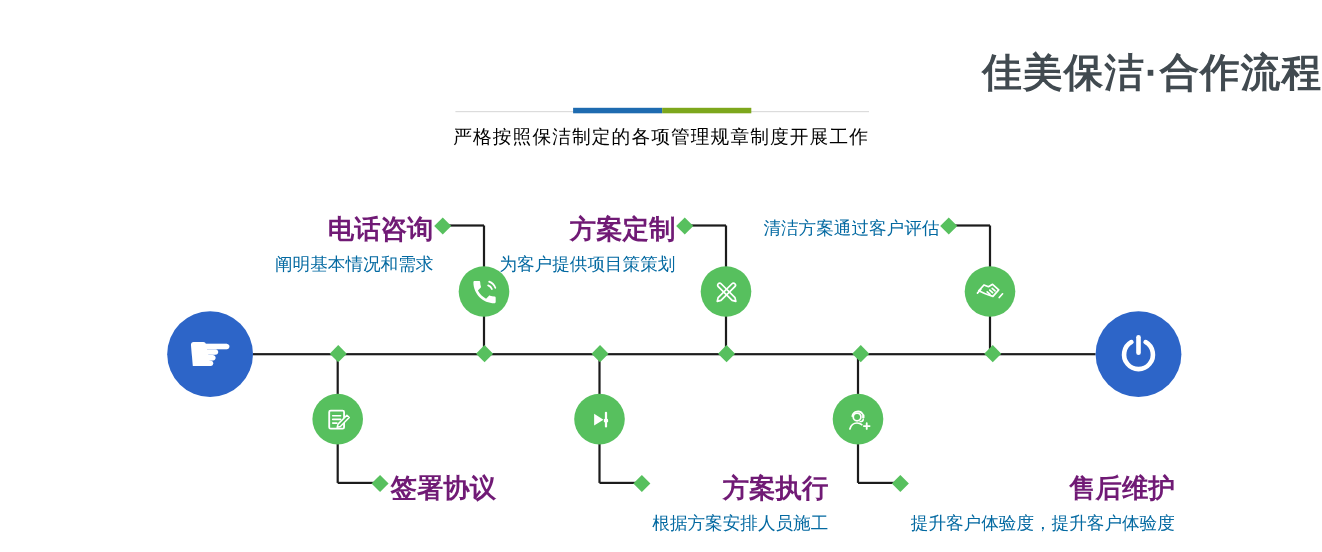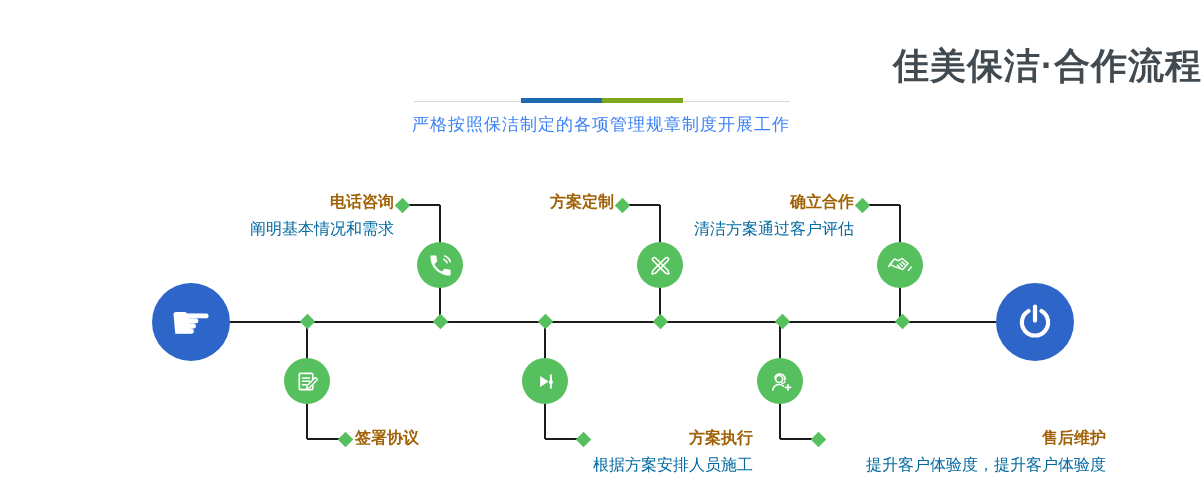--- a/index.html
+++ b/index.html
@@ -11,42 +11,42 @@
   .page-title{
     position:absolute;top:42px;left:0;width:100%;text-align:right;
     font-size:36px;font-weight:bold;color:#414a50;letter-spacing:1px;
   }
   .divider-hairline{position:absolute;top:101px;left:414px;width:376px;height:1px;background:#d9d9d9;}
   .divider-accent{position:absolute;top:98px;left:521px;width:162px;height:5px;display:flex;}
   .divider-accent .seg-blue{flex:1;background:#1e6bb0;}
   .divider-accent .seg-green{flex:1;background:#7da71c;}
   .page-subtitle{
     position:absolute;top:113px;left:0;width:100%;text-align:center;
-    font-size:17px;color:#3b82f6;letter-spacing:1px;
+    font-size:17px;color:#000000;letter-spacing:1px;
   }
   
   .main-line{position:absolute;top:321px;left:230px;width:766px;height:2px;background:#1c1c1c;z-index:1;}
   .vline{position:absolute;width:2px;background:#1c1c1c;z-index:1;}
   .hline{position:absolute;height:2px;background:#1c1c1c;z-index:1;}
   .diamond{position:absolute;width:11px;height:11px;background:#57c05e;transform:rotate(45deg);z-index:3;}
   
   .end-node{
     position:absolute;width:78px;height:78px;border-radius:50%;background:#2d65c8;
     display:flex;align-items:center;justify-content:center;z-index:2;
   }
   .hand-glyph{color:#ffffff;font-size:48px;line-height:1;font-family:"DejaVu Sans",sans-serif;}
   .step-circle{
     position:absolute;width:46px;height:46px;border-radius:50%;background:#57c05e;
     display:flex;align-items:center;justify-content:center;z-index:2;
   }
   
   .label{position:absolute;z-index:2;white-space:nowrap;}
   .label.top-label{text-align:right;}
   .label.bottom-label{text-align:right;}
-  .step-title{font-size:16px;font-weight:bold;color:#a16207;}
+  .step-title{font-size:24px;font-weight:bold;color:#701a75;}
   .step-desc{font-size:16px;color:#0369a1;margin-top:6px;}
 </style>
 </head>
 <body>
 
 <div class="canvas">
 
   <div class="page-title">佳美保洁·合作流程</div>
   <div class="divider-hairline"></div>
   <div class="divider-accent">
@@ -99,38 +99,38 @@
     <div class="step-circle" style="left:637px;top:242px;">
       <svg width="27" height="27" viewBox="0 0 24 24">
         <g stroke="#fff" stroke-width="1.4" fill="none" stroke-linejoin="round" stroke-linecap="round">
           <path d="M4.5 19.5l.7-3L16.4 5.3a1.6 1.6 0 0 1 2.3 2.3L7.5 18.8z"></path>
           <path d="M19.5 19.5l-.7-3L7.6 5.3a1.6 1.6 0 0 0-2.3 2.3l11.2 11.2z"></path>
         </g>
       </svg>
     </div>
     <div class="label top-label" style="right:588px;top:192px;">
       <div class="step-title">方案定制</div>
+      <div class="step-desc">为客户提供项目策策划</div>
     </div>
   </div>
 
   <div>
     <div class="vline" style="left:899px;top:205px;height:117px;"></div>
     <div class="hline" style="left:866px;top:204px;width:34px;"></div>
     <div class="diamond" style="left:857px;top:200px;"></div>
     <div class="step-circle" style="left:877px;top:242px;">
       <svg width="28" height="28" viewBox="0 0 24 24">
         <g stroke="#fff" stroke-width="1.3" fill="none" stroke-linejoin="round" stroke-linecap="round">
           <path d="M3.2 11.5l4.1-4.6 3.5 1.4 3.2-1.9 4.8 4.3-4.5 5.1-3.3-1.1-3.1-1.1z"></path>
           <path d="M9.8 12.3l2.2 2M11.8 10.9l2.2 2M13.7 9.5l2.2 2"></path>
           <path d="M2.2 13.3l2.6-2.9M19.2 16.7l2.6-2.9"></path>
         </g>
       </svg>
     </div>
     <div class="label top-label" style="right:348px;top:192px;">
-      <div class="step-title">确立合作</div>
       <div class="step-desc">清洁方案通过客户评估</div>
     </div>
   </div>
 
   <div>
     <div class="vline" style="left:306px;top:322px;height:117px;"></div>
     <div class="hline" style="left:307px;top:438px;width:34px;"></div>
     <div class="diamond" style="left:340px;top:434px;"></div>
     <div class="step-circle" style="left:284px;top:358px;">
       <svg width="27" height="27" viewBox="0 0 24 24">
@@ -168,19 +168,19 @@
     <div class="step-circle" style="left:757px;top:358px;">
       <svg width="27" height="27" viewBox="0 0 24 24">
         <circle cx="10.8" cy="9.8" r="3.1" stroke="#fff" stroke-width="1.4" fill="none"></circle>
         <path d="M5 19.5c.9-3.2 3-4.8 5.8-4.8 1.5 0 2.8.5 3.8 1.4" stroke="#fff" stroke-width="1.4" fill="none" stroke-linecap="round"></path>
         <path d="M6.9 9.2a4.6 4.6 0 0 1 8.6-1.4" stroke="#fff" stroke-width="1.3" fill="none" stroke-linecap="round"></path>
         <rect x="14.9" y="7.6" width="1.9" height="3.4" rx=".95" fill="#fff"></rect>
         <path d="M15.8 11.6c0 1.3-1.2 2-2.6 2" stroke="#fff" stroke-width="1.2" fill="none" stroke-linecap="round"></path>
         <path d="M16.3 17.2h4.6M18.6 14.9v4.6" stroke="#fff" stroke-width="1.5" stroke-linecap="round"></path>
       </svg>
     </div>
-    <div class="label bottom-label" style="left:866px;top:428px;">
+    <div class="label bottom-label" style="left:828px;top:428px;">
       <div class="step-title">售后维护</div>
       <div class="step-desc">提升客户体验度，提升客户体验度</div>
     </div>
   </div>
 
 </div>
 
 </body></html>

